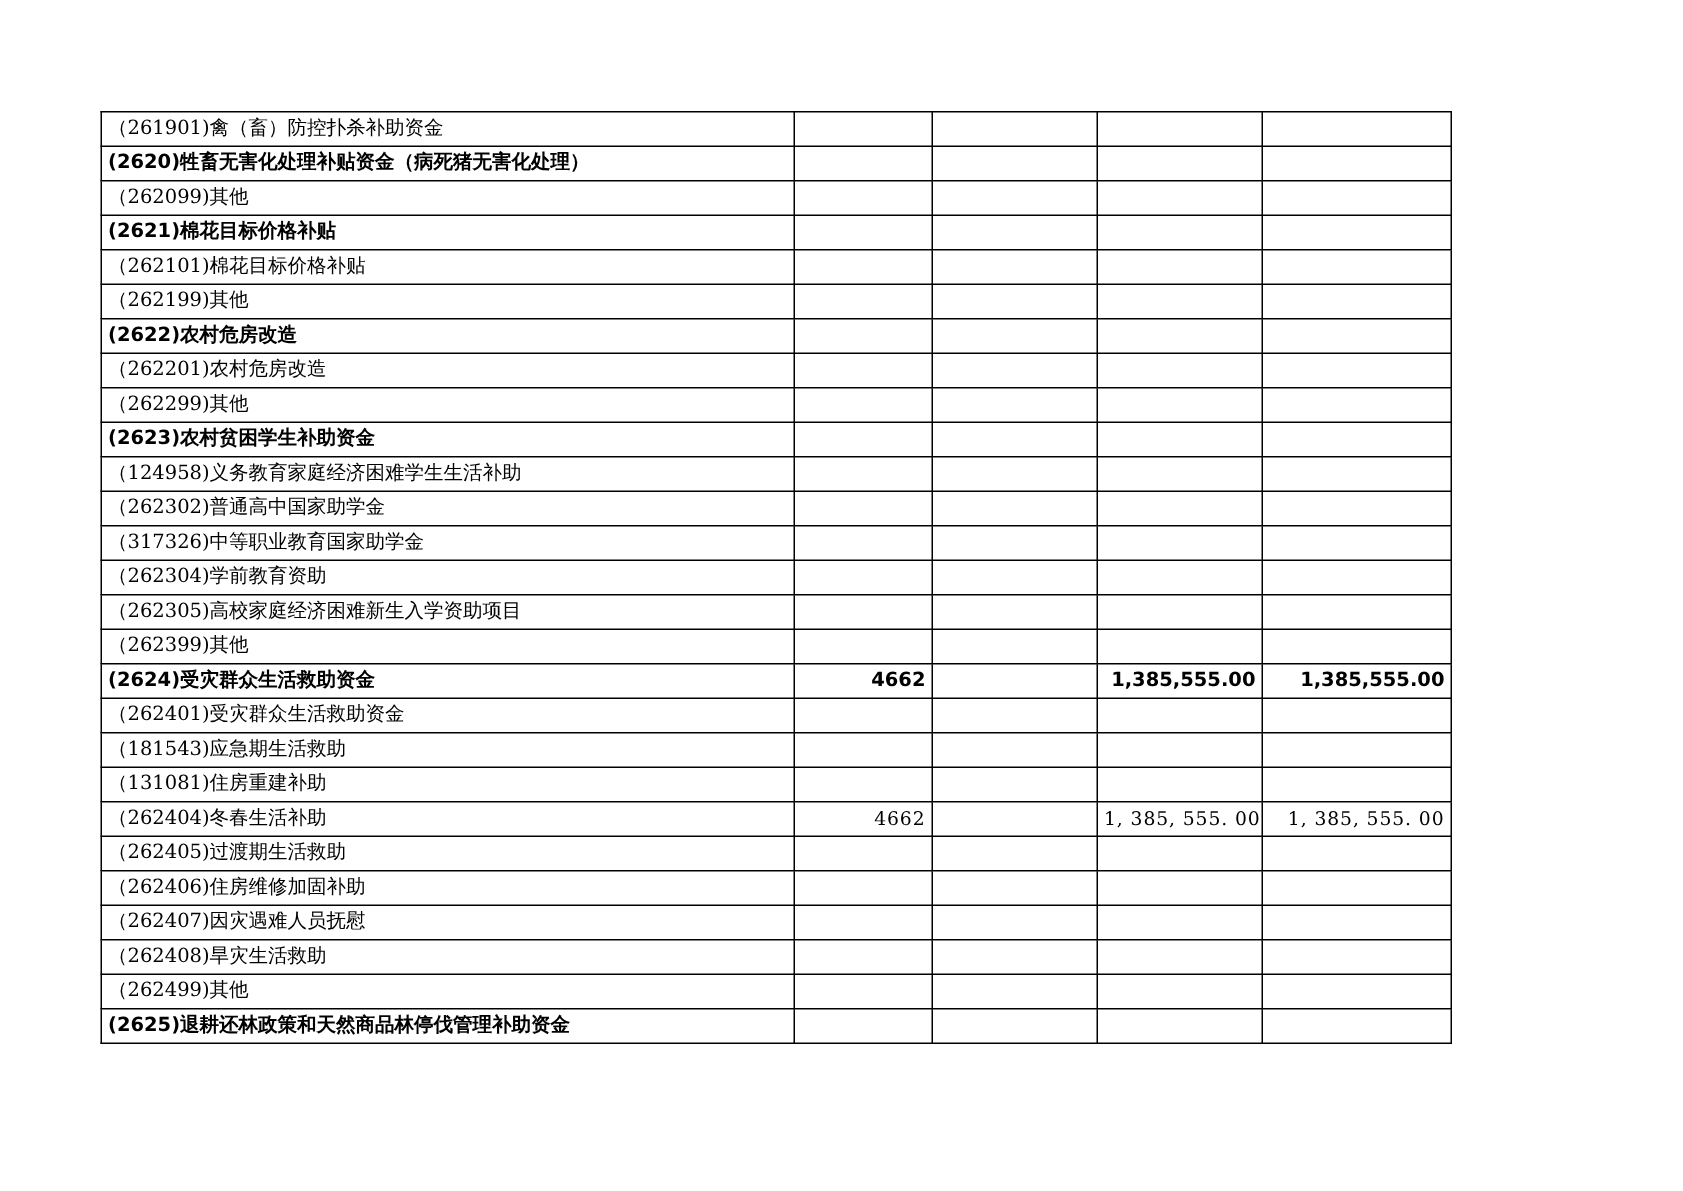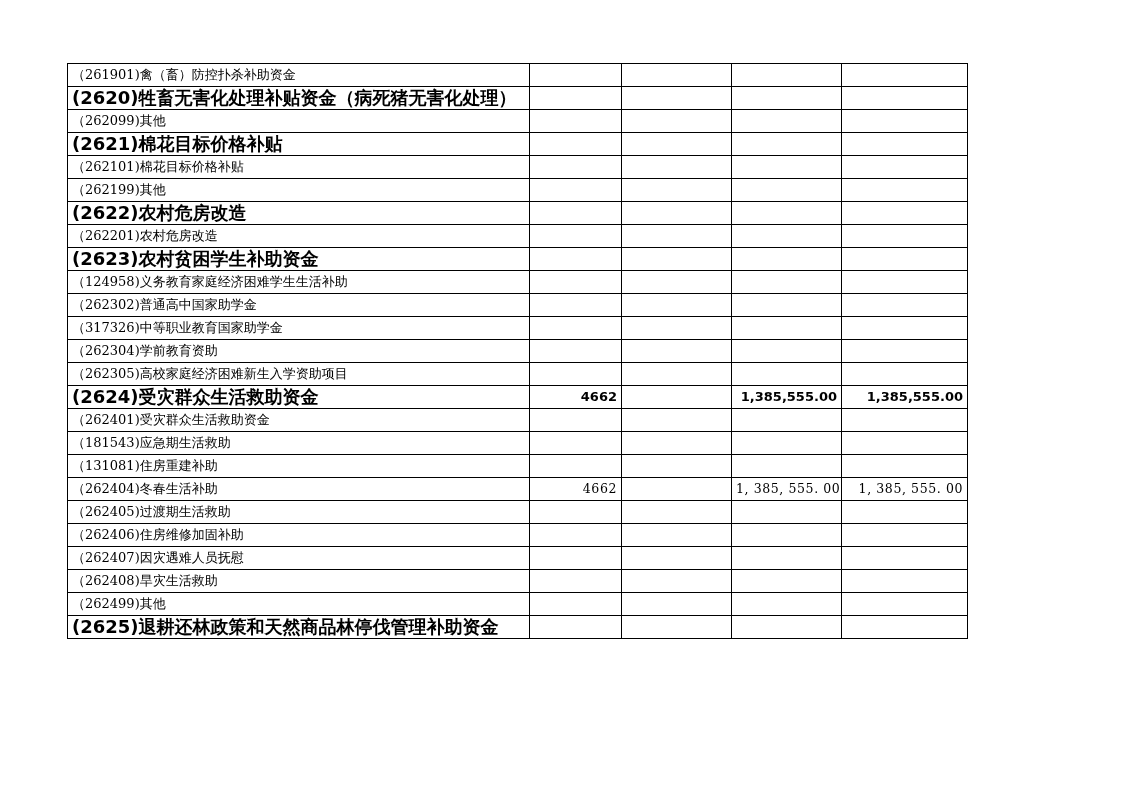--- a/index.html
+++ b/index.html
@@ -18,21 +18,21 @@
   .page {
     position: absolute;
     left: 0;
     top: 0;
     width: 1122px;
     height: 794px;
   }
   .sheet {
     position: absolute;
     left: 67px;
-    top: 63px;
+    top: 74px;
     width: 900px;
   }
   table.budget {
     border-collapse: collapse;
     table-layout: fixed;
     width: 900px;
   }
   table.budget td {
     border: 1px solid #000000;
     height: 22px;
@@ -49,21 +49,21 @@
   col.c-num3  { width: 110px; }
   col.c-num4  { width: 126px; }
 
   td.label {
     text-align: left;
     font-family: "DejaVu Serif", "Liberation Serif", serif;
   }
   td.label.bold {
     font-weight: bold;
     font-family: "DejaVu Sans", "Liberation Sans", sans-serif;
-    font-size: 18px;
+    font-size: 13px;
   }
   td.num {
     text-align: right;
     font-family: "DejaVu Sans", "Liberation Sans", sans-serif;
     font-size: 12.5px;
   }
   td.num.bold {
     font-weight: bold;
   }
   td.num.spaced {
@@ -139,20 +139,27 @@
             <td class="num bold"></td>
           </tr>
           <tr>
             <td class="label indent">（262201)农村危房改造</td>
             <td class="num"></td>
             <td class="num"></td>
             <td class="num"></td>
             <td class="num"></td>
           </tr>
           <tr>
+            <td class="label indent">（262299)其他</td>
+            <td class="num"></td>
+            <td class="num"></td>
+            <td class="num"></td>
+            <td class="num"></td>
+          </tr>
+          <tr>
             <td class="label bold">(2623)农村贫困学生补助资金</td>
             <td class="num bold"></td>
             <td class="num bold"></td>
             <td class="num bold"></td>
             <td class="num bold"></td>
           </tr>
           <tr>
             <td class="label indent">（124958)义务教育家庭经济困难学生生活补助</td>
             <td class="num"></td>
             <td class="num"></td>
@@ -175,20 +182,27 @@
           </tr>
           <tr>
             <td class="label indent">（262304)学前教育资助</td>
             <td class="num"></td>
             <td class="num"></td>
             <td class="num"></td>
             <td class="num"></td>
           </tr>
           <tr>
             <td class="label indent">（262305)高校家庭经济困难新生入学资助项目</td>
+            <td class="num"></td>
+            <td class="num"></td>
+            <td class="num"></td>
+            <td class="num"></td>
+          </tr>
+          <tr>
+            <td class="label indent">（262399)其他</td>
             <td class="num"></td>
             <td class="num"></td>
             <td class="num"></td>
             <td class="num"></td>
           </tr>
           <tr>
             <td class="label bold">(2624)受灾群众生活救助资金</td>
             <td class="num bold">4662</td>
             <td class="num bold"></td>
             <td class="num bold">1,385,555.00</td>

